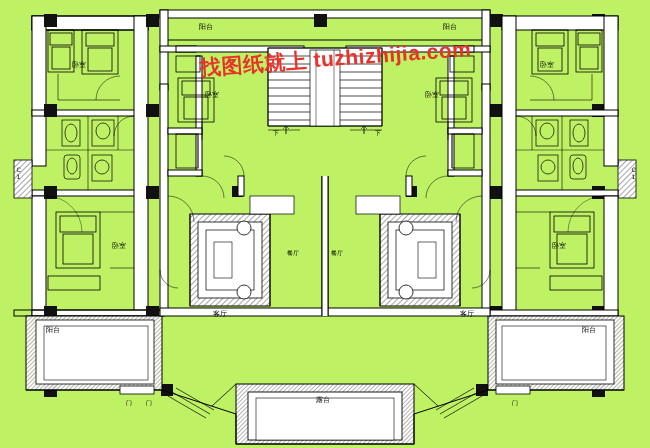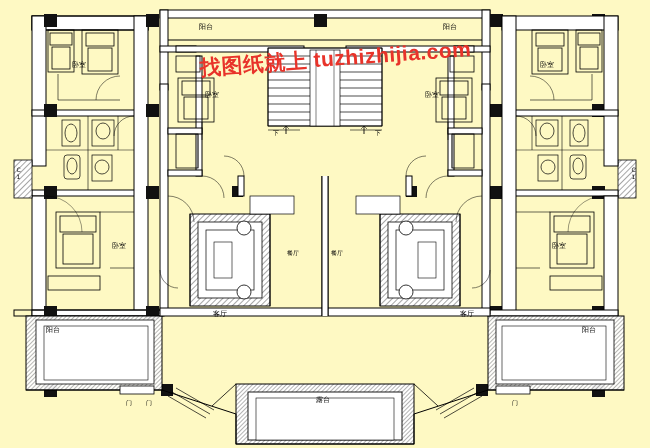--- a/index.html
+++ b/index.html
@@ -7,21 +7,21 @@
     padding: 0;
     background: #ffffff;
   }
   body {
     font-family: "Liberation Sans", sans-serif;
   }
   #page {
     position: relative;
     width: 650px;
     height: 448px;
-    background: #fef9c3;
+    background: #bef264;
     overflow: hidden;
   }
   #plan-svg {
     position: absolute;
     left: 0;
     top: 0;
     width: 650px;
     height: 448px;
   }
   .wm {

